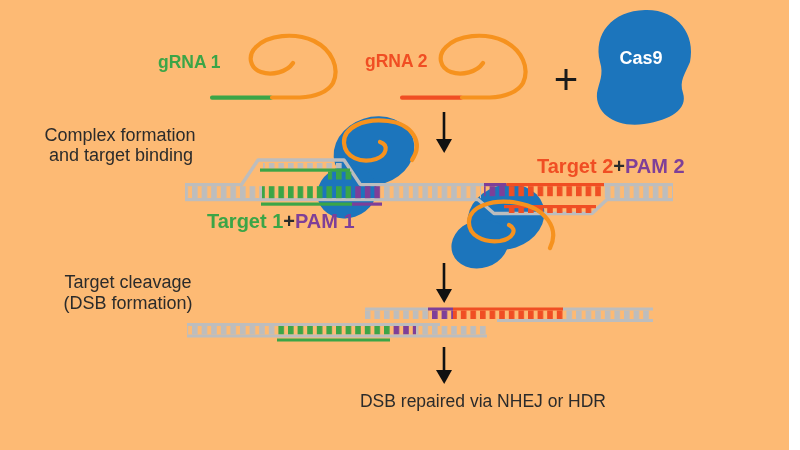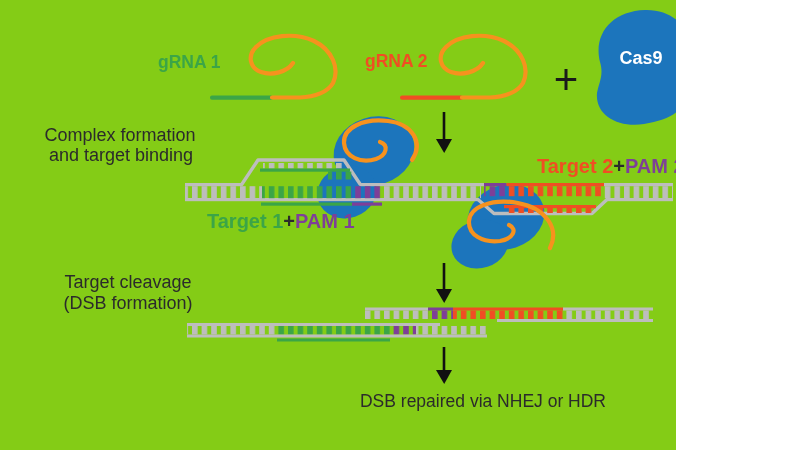--- a/index.html
+++ b/index.html
@@ -1,20 +1,20 @@
 <!DOCTYPE html>
 <html><head>
 <meta charset="utf-8">
 <style>
   :root{
     --green:#3BA547; --orange:#F6921E; --red:#F04E23; --purple:#7E3F98;
     --blue:#1C75BC; --gray:#BDBDBD; --ink:#2B2B2B; --arrow:#111111;
   }
   html,body{margin:0;padding:0;background:#fff;}
-  .stage{position:relative;width:676px;height:450px;background:#84cc16;overflow:hidden;font-family:"Liberation Sans",sans-serif;}
+  .stage{position:relative;width:789px;height:450px;background:#fdba74;overflow:hidden;font-family:"Liberation Sans",sans-serif;}
   svg{position:absolute;left:0;top:0;}
   text{font-family:"Liberation Sans",sans-serif;}
   .step-txt{font-size:18px;fill:var(--ink);}
   .site-lbl{font-size:20px;font-weight:bold;}
   .grna-lbl{font-size:17.5px;font-weight:bold;}
   .cas9-lbl{font-size:18px;font-weight:bold;fill:#ffffff;}
   .plus-big{font-size:42px;fill:#1a1a1a;}
   .result-txt{font-size:17.5px;fill:var(--ink);}
   .strand{fill:var(--gray);}
   .loop{stroke:var(--gray);stroke-width:3.4;fill:none;stroke-linejoin:round;stroke-linecap:round;}

